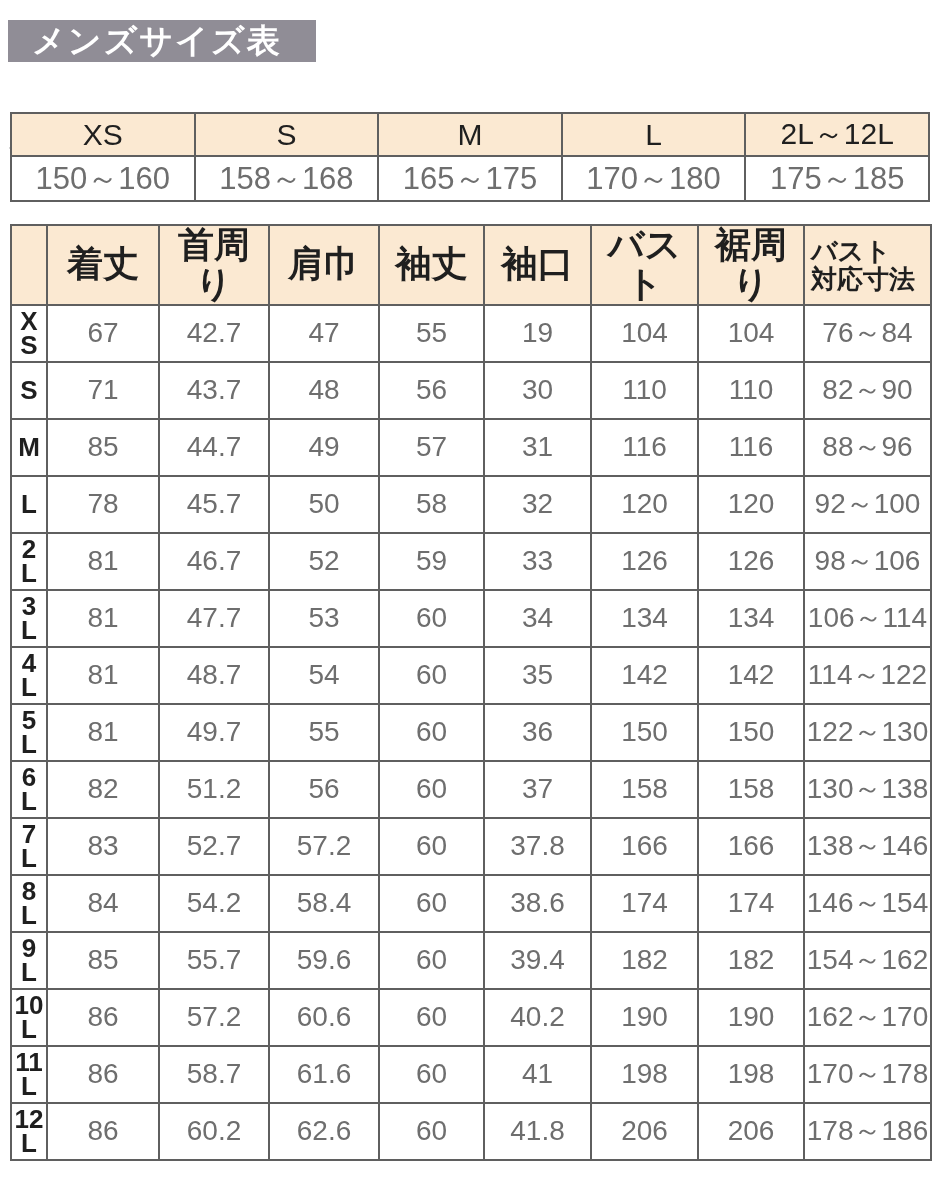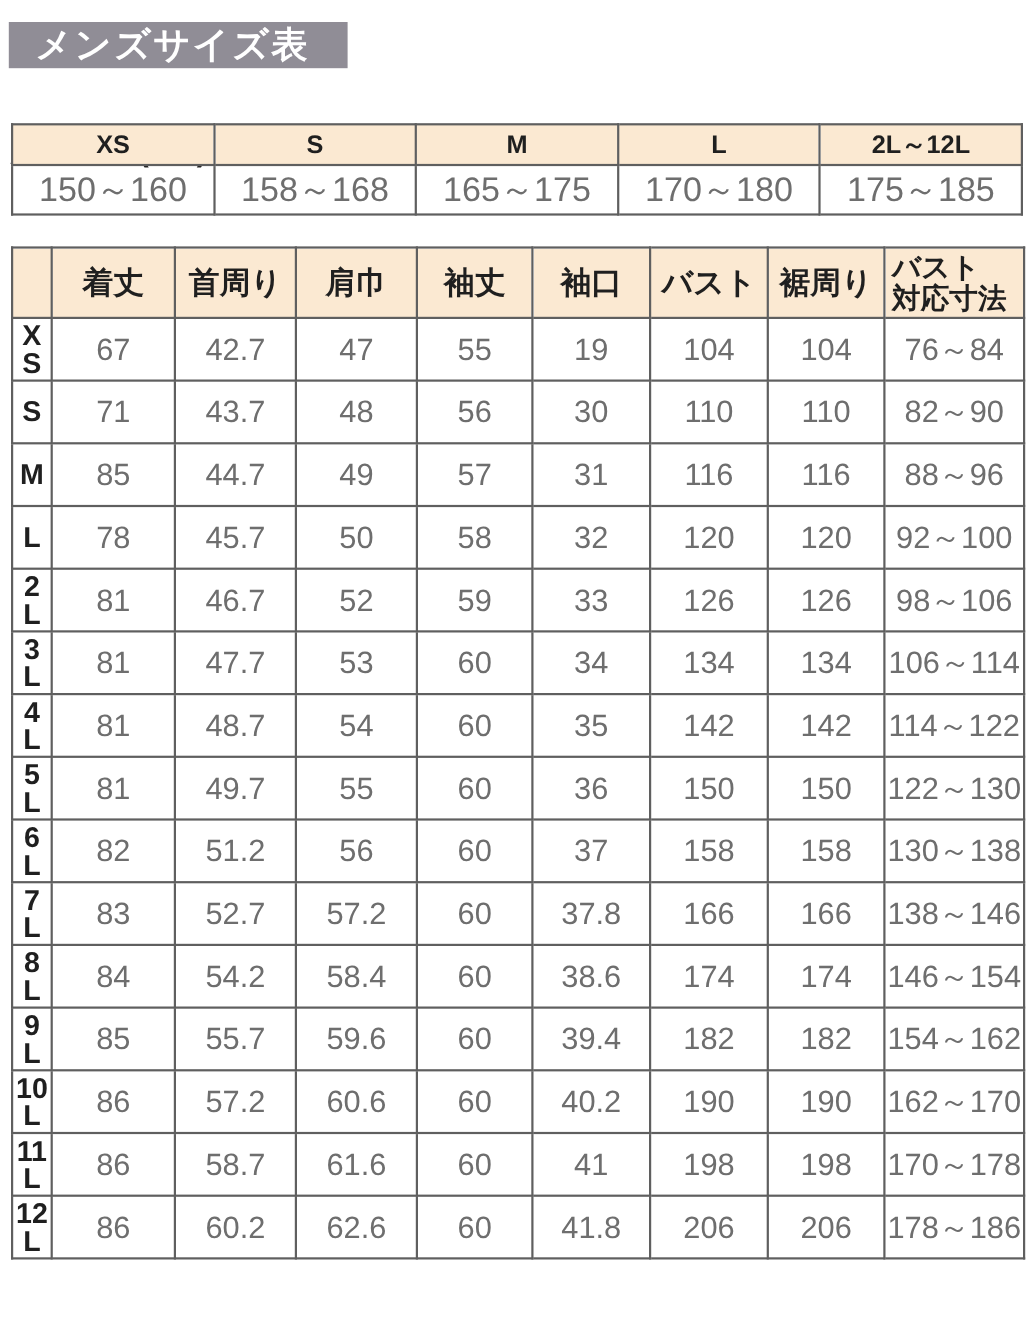--- a/index.html
+++ b/index.html
@@ -22,30 +22,30 @@
     letter-spacing: 1px;
     margin-top: 46px;
   }
 
   table { border-collapse: collapse; table-layout: fixed; }
   th, td { border: 2px solid var(--border); text-align: center; overflow: hidden; }
 
   .height-table { position: absolute; left: 10px; top: 112px; width: 920px; }
   .height-table th {
     width: 20%; height: 37px; background: var(--header_bg);
-    font-size: 23px; font-weight: bold; color: var(--label_text);
+    font-size: 30px; font-weight: normal; color: var(--label_text);
   }
   .height-table td {
     height: 45px; font-size: 31px; color: var(--data_text); font-weight: normal;
   }
 
   .size-table { position: absolute; left: 10px; top: 224px; width: 920px; }
   .size-table th.col-header {
     height: 64px; background: var(--header_bg);
-    font-size: 28px; font-weight: bold; color: var(--label_text);
+    font-size: 36px; font-weight: bold; color: var(--label_text);
     white-space: pre-line; line-height: 1.08;
   }
   .size-table th.col-header.two-line {
     text-align: left; padding-left: 6px; font-size: 26px;
   }
   .size-table th.corner { background: var(--header_bg); }
   .size-table th.row-label {
     background: #fff; font-size: 26px; font-weight: bold; color: var(--label_text);
     white-space: pre-line; line-height: 0.95; padding: 2px 0; text-align: center;
   }

